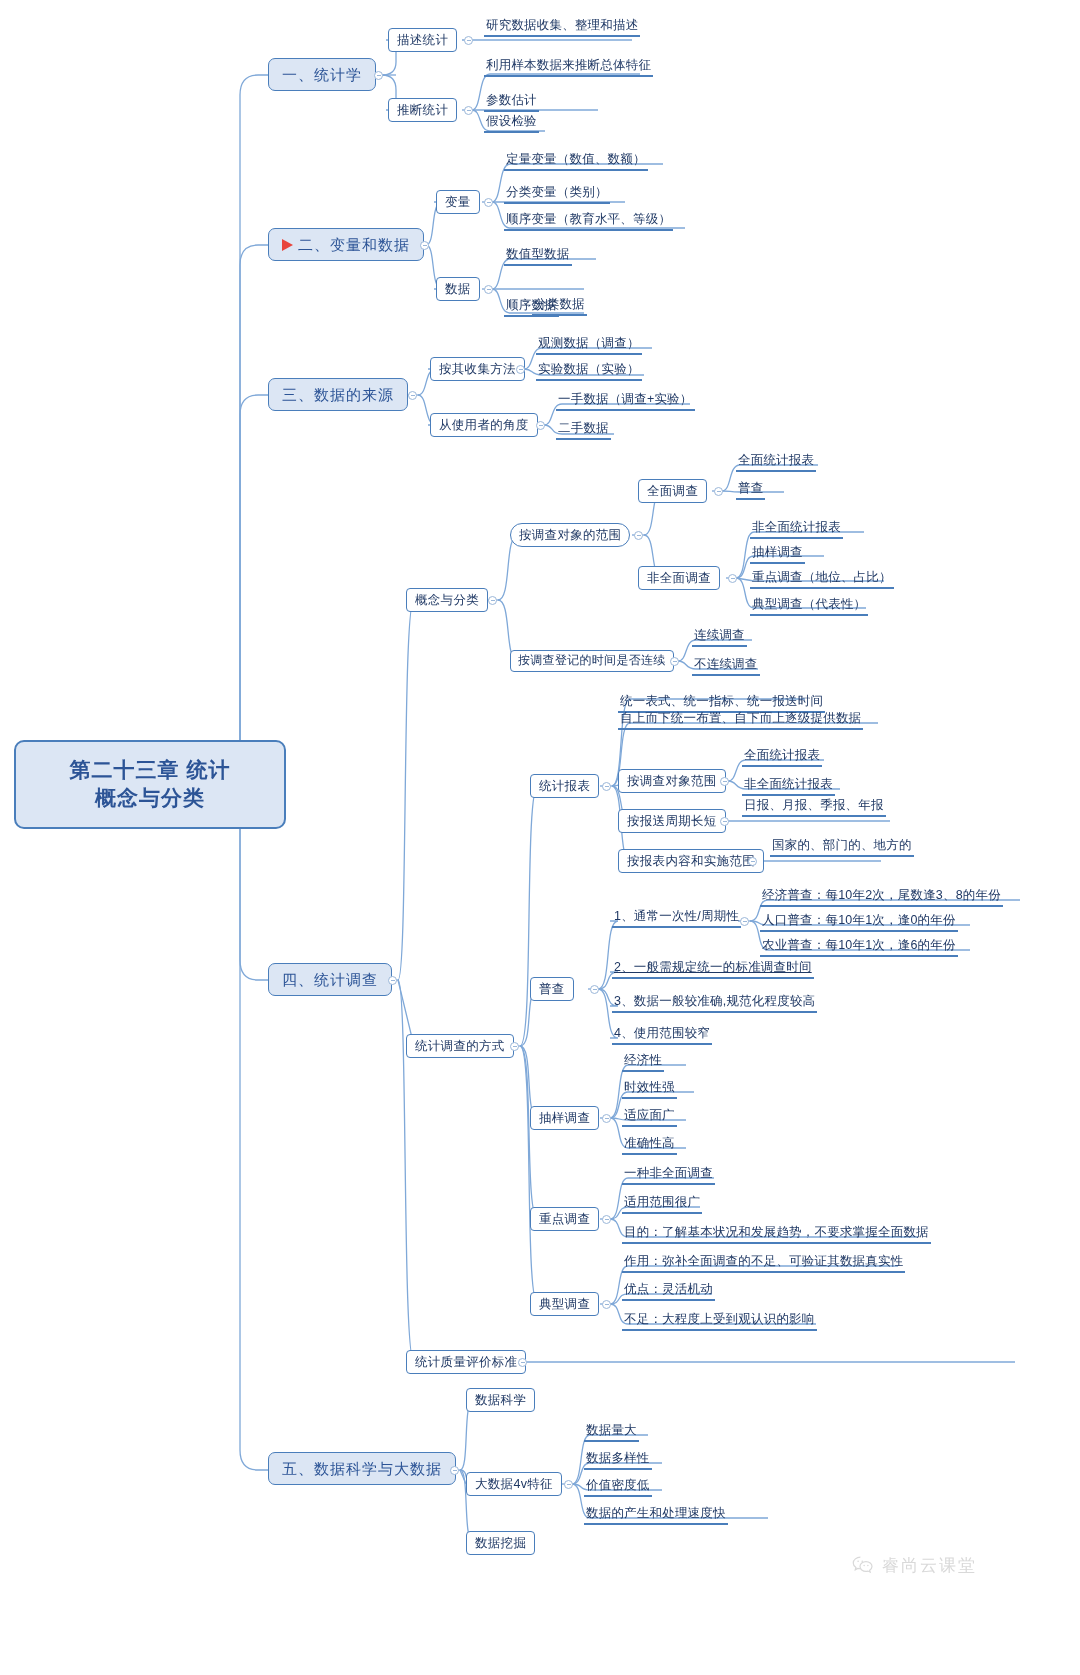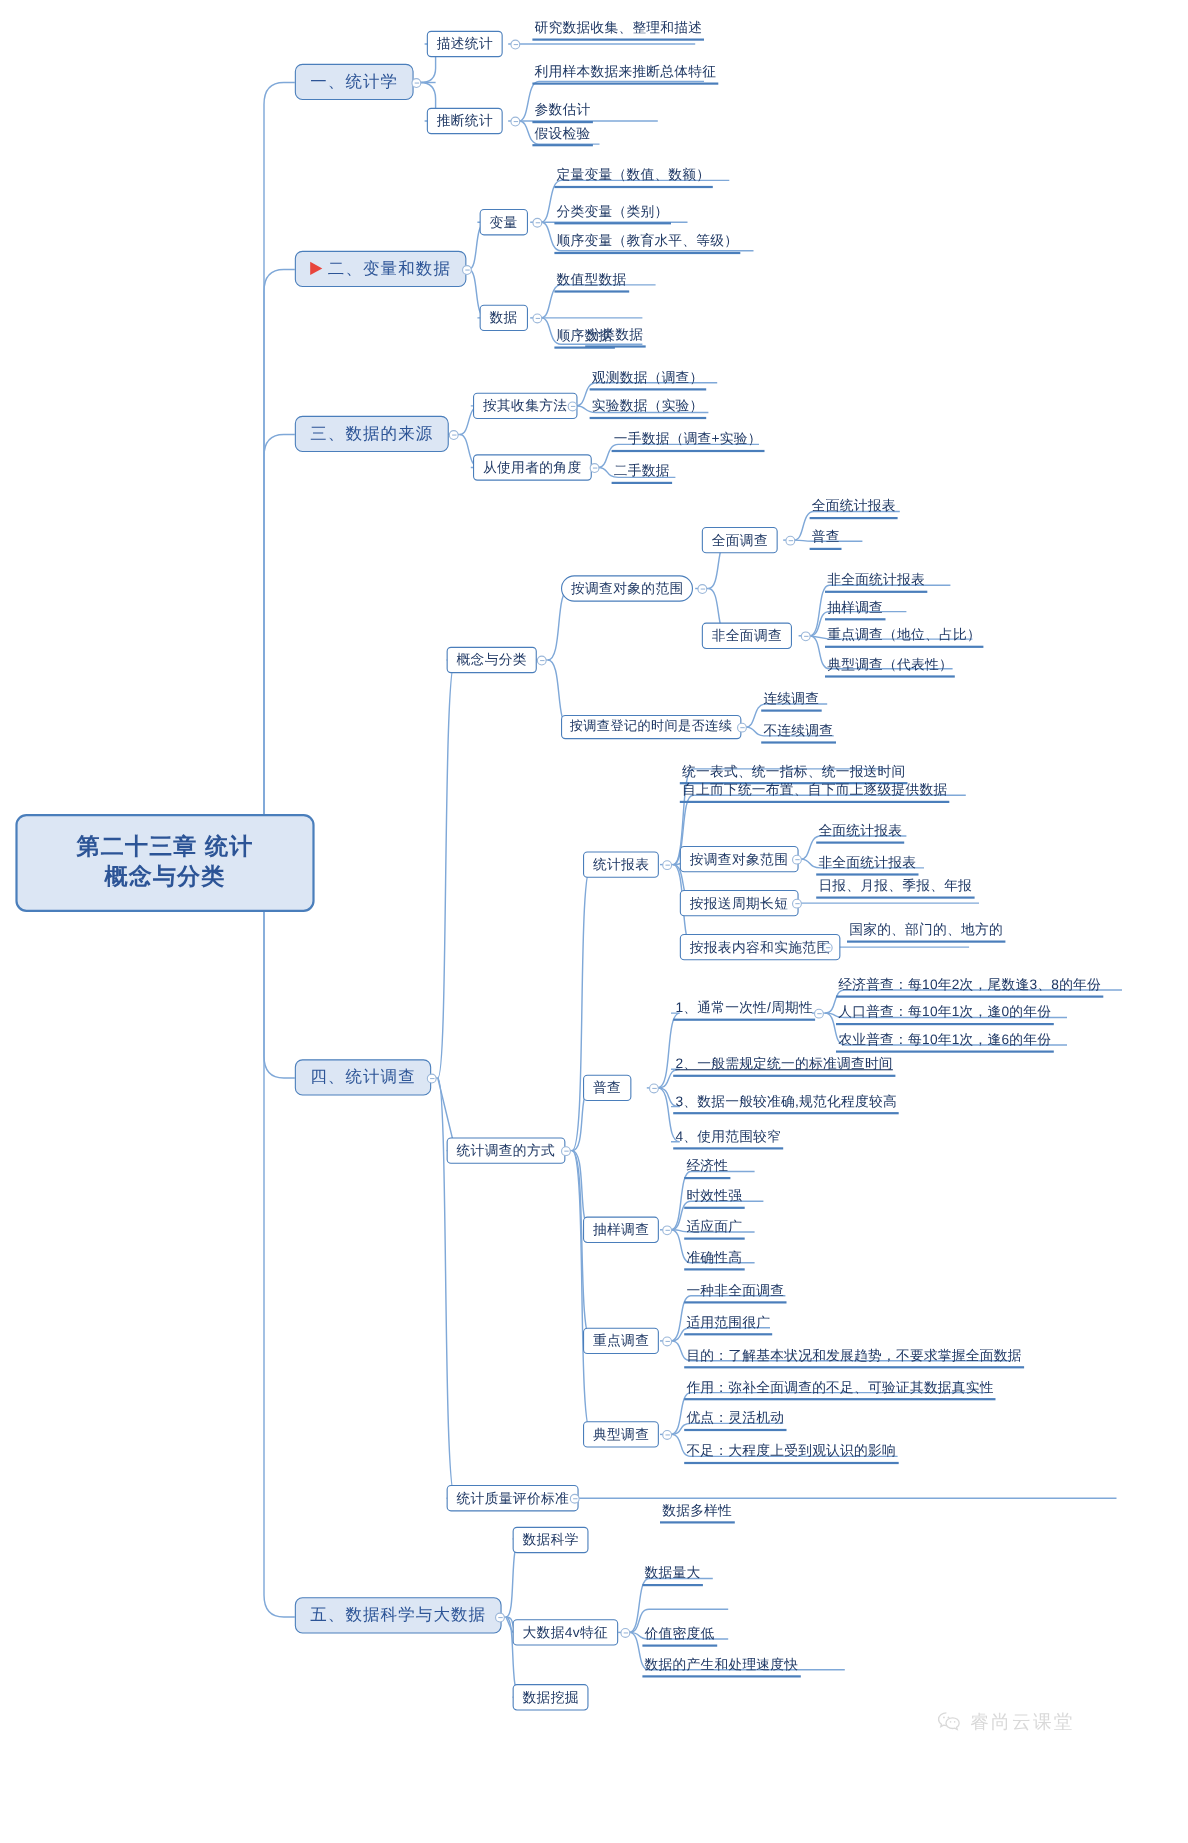--- a/index.html
+++ b/index.html
@@ -403,21 +403,21 @@
 
   <div class="node n-l1" style="left:268px; top:1452px;">五、数据科学与大数据</div>
   <div class="handle" style="left:450px; top:1466px;"></div>
 
   <div class="node n-box" style="left:466px; top:1388px;">数据科学</div>
 
   <div class="node n-box" style="left:466px; top:1472px;">大数据4v特征</div>
   <div class="handle" style="left:564px; top:1480px;"></div>
 
   <div class="node n-leaf" style="left:584px; top:1423px;">数据量大</div>
-  <div class="node n-leaf" style="left:584px; top:1366px;margin-left:16px;">数据多样性</div>
+  <div class="node n-leaf" style="left:584px; top:1451px;">数据多样性</div>
   <div class="node n-leaf" style="left:584px; top:1478px;">价值密度低</div>
   <div class="node n-leaf" style="left:584px; top:1506px;">数据的产生和处理速度快</div>
 
   <div class="node n-box" style="left:466px; top:1531px;">数据挖掘</div>
 
   <div class="watermark" style="left:851px; top:1553px;">
     <svg class="wm-icon" viewBox="0 0 32 32">
       <g fill="none" stroke="#d9d9d9" stroke-width="1.6">
         <path d="M12.5 5.5C7.3 5.5 3 9 3 13.3c0 2.4 1.4 4.6 3.6 6l-.9 3 3.4-1.8c1 .3 2.2.5 3.4.5"></path>
         <path d="M20 11.5c-4.4 0-8 2.9-8 6.5s3.6 6.5 8 6.5c.9 0 1.8-.1 2.6-.4l3 1.5-.8-2.6c1.9-1.2 3.2-3 3.2-5 0-3.6-3.6-6.5-8-6.5z"></path>

